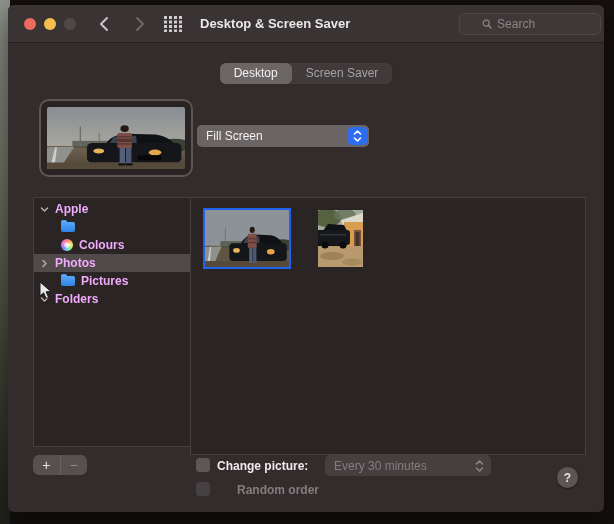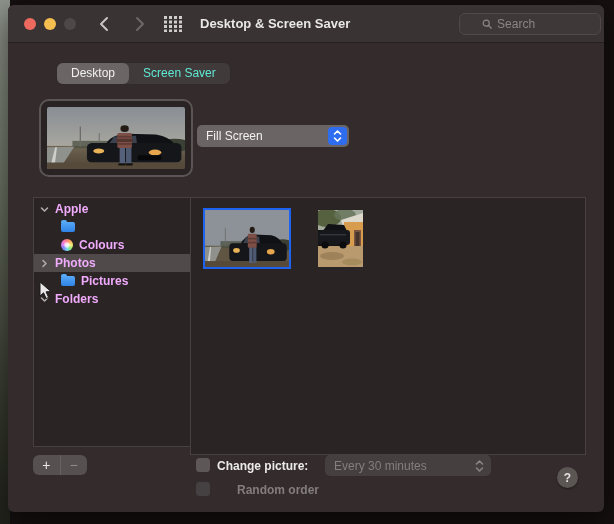--- a/index.html
+++ b/index.html
@@ -45,43 +45,43 @@
     display:flex; align-items:center; padding:0 22px; gap:5px;
   }
   .searchbox input {
     background:transparent; border:none; outline:none; width:100%;
     font-family:"Liberation Sans",sans-serif; font-size:12px; color:#d8d5d5;
   }
   .searchbox input::placeholder { color:#8b8586; }
   
   .tabbar {
     position:absolute; left:0; right:0; top:57px;
-    display:flex; justify-content:flex-start;padding-left:48px;
+    display:flex; justify-content:center;
   }
   .seg {
     display:flex; background:#413a3b; border-radius:7px; padding:1px;
     box-shadow:inset 0 0 0 1px rgba(0,0,0,.25);
   }
   .seg .tab {
-    font-size:12px; color:#5eead4; padding:3px 14px; border-radius:6px;
+    font-size:12px; color:#a3a3a3; padding:3px 14px; border-radius:6px;
     line-height:15px;
   }
   .seg .tab.sel { background:#6c6566; color:#f3f1f1; font-weight:400; }
   
   .well {
     position:absolute; left:31px; top:94px; width:154px; height:78px;
     border:2px solid #5b5556; border-radius:10px; background:#2a2324;
     padding:6px;
   }
   .well svg { width:100%; height:100%; display:block; border-radius:2px; }
   .popup {
     position:absolute; display:flex; align-items:center;
     background:#6b6465; border-radius:5px; color:#f2f0f0; font-size:12px;
   }
-  .popup-fill { left:189px; top:120px; width:152px; height:22px; }
+  .popup-fill { left:189px; top:120px; width:172px; height:22px; }
   .popup .pvalue { flex:1; padding-left:9px; white-space:nowrap; overflow:hidden; }
   .stepper {
     width:19px; height:18px; margin-right:2px; border-radius:4px;
     background:#2e6cf0; display:flex; align-items:center; justify-content:center;
   }
   .popup.disabled { background:#453f40; color:#847e7f;gap:10px; }
   .popup.disabled .stepper { background:transparent; }
   
   .sourcelist {
     position:absolute; left:25px; top:192px; width:157px; height:250px;

